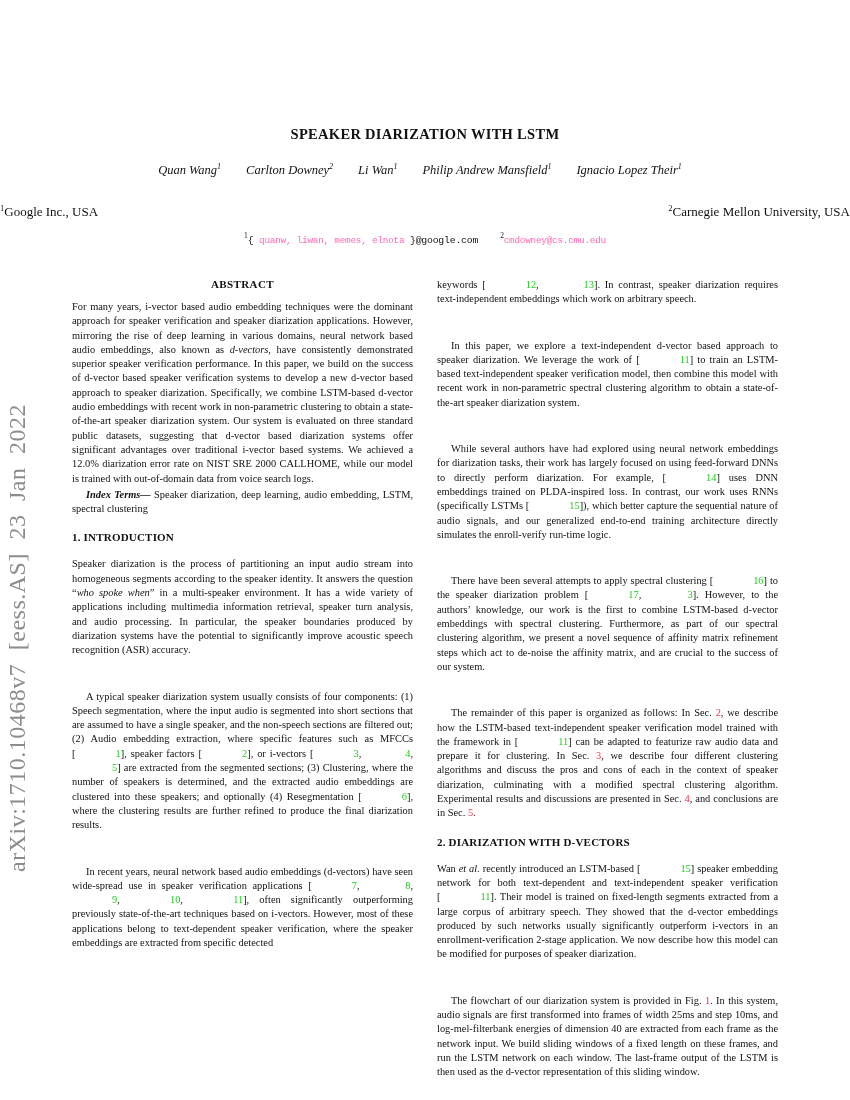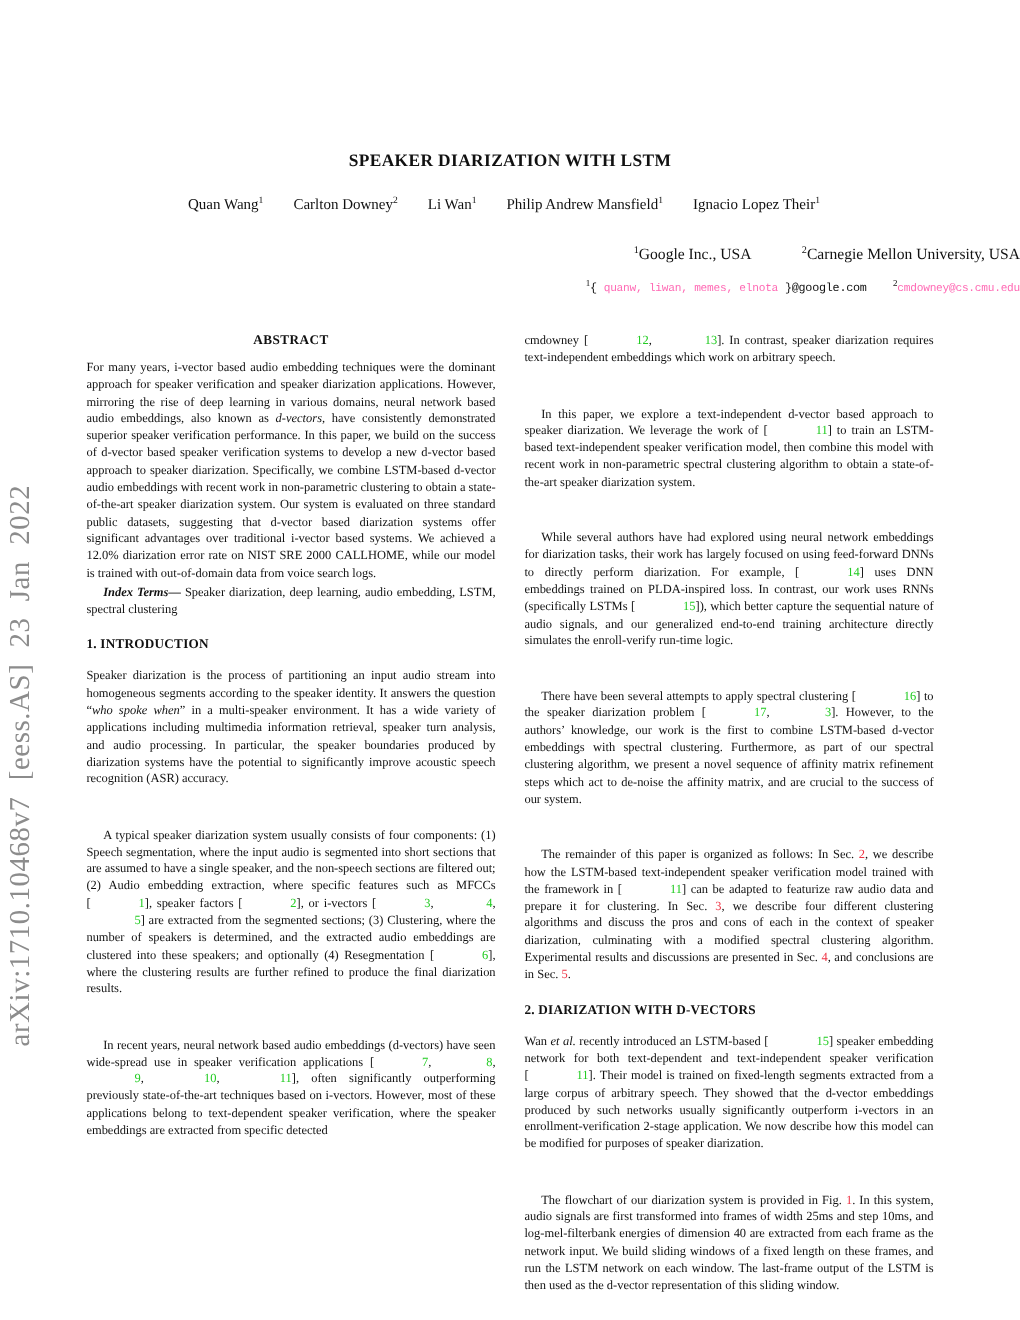--- a/index.html
+++ b/index.html
@@ -9,26 +9,26 @@
   
   .watermark{position:absolute;left:4px;top:266px;height:606px;
              writing-mode:vertical-rl;transform:rotate(180deg);
              font-size:24px;color:var(--wm,#8c8c8c);letter-spacing:0.5px;word-spacing:7px;
              font-family:"Liberation Serif", serif;white-space:nowrap;}
 
   
   .title{position:absolute;top:126px;left:0;right:0;text-align:center;
          font-size:14.5px;font-weight:bold;letter-spacing:0.3px;margin:0;}
   .authors{position:absolute;top:162px;left:0;right:10px;display:flex;justify-content:center;gap:25px;
-           font-size:12.5px;text-align:center;}
+           font-style:italic;font-size:12.5px;text-align:center;}
   .authors sup{font-size:8px;vertical-align:5px;}
-  .affils{position:absolute;top:203px;left:0;right:0;display:flex;justify-content:flex-end;gap:42px;
+  .affils{position:absolute;top:203px;left:0;right:0;display:flex;justify-content:space-between;gap:42px;
           font-size:13px;}
   .affils sup{font-size:8.5px;vertical-align:5px;}
-  .emails{position:absolute;top:231px;left:0;right:0;text-align:right;
+  .emails{position:absolute;top:231px;left:0;right:0;text-align:center;
           font-family:"Liberation Mono", monospace;font-size:9.8px;letter-spacing:-0.2px;}
 
   
   .col{position:absolute;top:278px;width:341px;font-size:10.4px;line-height:14.3px;
        text-align:justify;}
   .col-left{left:72px;}
   .col-right{left:437px;}
   .col p{margin:0;}
   .col p.indent{text-indent:14px;margin-top:32px;}
   .col p.idx{text-indent:14px;margin-top:2px;}
@@ -83,21 +83,21 @@
     <h2 class="abshead">ABSTRACT</h2>
     <p class="noindent"><span>For many years, i-vector based audio embedding techniques were the dominant approach for speaker verification and speaker diarization applications. However, mirroring the rise of deep learning in various domains, neural network based audio embeddings, also known as </span><span class="s-i">d-vectors</span><span>, have consistently demonstrated superior speaker verification performance. In this paper, we build on the success of d-vector based speaker verification systems to develop a new d-vector based approach to speaker diarization. Specifically, we combine LSTM-based d-vector audio embeddings with recent work in non-parametric clustering to obtain a state-of-the-art speaker diarization system. Our system is evaluated on three standard public datasets, suggesting that d-vector based diarization systems offer significant advantages over traditional i-vector based systems. We achieved a 12.0% diarization error rate on NIST SRE 2000 CALLHOME, while our model is trained with out-of-domain data from voice search logs.</span></p>
     <p class="idx"><span class="s-bi">Index Terms— </span><span>Speaker diarization, deep learning, audio embedding, LSTM, spectral clustering</span></p>
     <h2 class="sechead">1.  INTRODUCTION</h2>
     <p class="noindent"><span>Speaker diarization is the process of partitioning an input audio stream into homogeneous segments according to the speaker identity. It answers the question “</span><span class="s-i">who spoke when</span><span>” in a multi-speaker environment. It has a wide variety of applications including multimedia information retrieval, speaker turn analysis, and audio processing. In particular, the speaker boundaries produced by diarization systems have the potential to significantly improve acoustic speech recognition (ASR) accuracy.</span></p>
     <p class="indent"><span>A typical speaker diarization system usually consists of four components: (1) Speech segmentation, where the input audio is segmented into short sections that are assumed to have a single speaker, and the non-speech sections are filtered out; (2) Audio embedding extraction, where specific features such as MFCCs [</span><span class="s-c">1</span><span>], speaker factors [</span><span class="s-c">2</span><span>], or i-vectors [</span><span class="s-c">3</span><span>, </span><span class="s-c">4</span><span>, </span><span class="s-c">5</span><span>] are extracted from the segmented sections; (3) Clustering, where the number of speakers is determined, and the extracted audio embeddings are clustered into these speakers; and optionally (4) Resegmentation [</span><span class="s-c">6</span><span>], where the clustering results are further refined to produce the final diarization results.</span></p>
     <p class="indent"><span>In recent years, neural network based audio embeddings (d-vectors) have seen wide-spread use in speaker verification applications [</span><span class="s-c">7</span><span>, </span><span class="s-c">8</span><span>, </span><span class="s-c">9</span><span>, </span><span class="s-c">10</span><span>, </span><span class="s-c">11</span><span>], often significantly outperforming previously state-of-the-art techniques based on i-vectors. However, most of these applications belong to text-dependent speaker verification, where the speaker embeddings are extracted from specific detected</span></p>
   </div>
 
   <div class="col col-right">
-    <p class="noindent"><span>cmdowney [</span><span class="s-c">12</span><span>, </span><span class="s-c">13</span><span>]. In contrast, speaker diarization requires text-independent embeddings which work on arbitrary speech.</span></p>
+    <p class="noindent"><span>keywords [</span><span class="s-c">12</span><span>, </span><span class="s-c">13</span><span>]. In contrast, speaker diarization requires text-independent embeddings which work on arbitrary speech.</span></p>
     <p class="indent"><span>In this paper, we explore a text-independent d-vector based approach to speaker diarization. We leverage the work of [</span><span class="s-c">11</span><span>] to train an LSTM-based text-independent speaker verification model, then combine this model with recent work in non-parametric spectral clustering algorithm to obtain a state-of-the-art speaker diarization system.</span></p>
     <p class="indent"><span>While several authors have had explored using neural network embeddings for diarization tasks, their work has largely focused on using feed-forward DNNs to directly perform diarization. For example, [</span><span class="s-c">14</span><span>] uses DNN embeddings trained on PLDA-inspired loss. In contrast, our work uses RNNs (specifically LSTMs [</span><span class="s-c">15</span><span>]), which better capture the sequential nature of audio signals, and our generalized end-to-end training architecture directly simulates the enroll-verify run-time logic.</span></p>
     <p class="indent"><span>There have been several attempts to apply spectral clustering [</span><span class="s-c">16</span><span>] to the speaker diarization problem [</span><span class="s-c">17</span><span>, </span><span class="s-c">3</span><span>]. However, to the authors’ knowledge, our work is the first to combine LSTM-based d-vector embeddings with spectral clustering. Furthermore, as part of our spectral clustering algorithm, we present a novel sequence of affinity matrix refinement steps which act to de-noise the affinity matrix, and are crucial to the success of our system.</span></p>
     <p class="indent"><span>The remainder of this paper is organized as follows: In Sec. </span><span class="s-r">2</span><span>, we describe how the LSTM-based text-independent speaker verification model trained with the framework in [</span><span class="s-c">11</span><span>] can be adapted to featurize raw audio data and prepare it for clustering. In Sec. </span><span class="s-r">3</span><span>, we describe four different clustering algorithms and discuss the pros and cons of each in the context of speaker diarization, culminating with a modified spectral clustering algorithm. Experimental results and discussions are presented in Sec. </span><span class="s-r">4</span><span>, and conclusions are in Sec. </span><span class="s-r">5</span><span>.</span></p>
     <h2 class="sechead">2.  DIARIZATION WITH D-VECTORS</h2>
     <p class="noindent"><span>Wan </span><span class="s-i">et al.</span><span> recently introduced an LSTM-based [</span><span class="s-c">15</span><span>] speaker embedding network for both text-dependent and text-independent speaker verification [</span><span class="s-c">11</span><span>]. Their model is trained on fixed-length segments extracted from a large corpus of arbitrary speech. They showed that the d-vector embeddings produced by such networks usually significantly outperform i-vectors in an enrollment-verification 2-stage application. We now describe how this model can be modified for purposes of speaker diarization.</span></p>
     <p class="indent"><span>The flowchart of our diarization system is provided in Fig. </span><span class="s-r">1</span><span>. In this system, audio signals are first transformed into frames of width 25ms and step 10ms, and log-mel-filterbank energies of dimension 40 are extracted from each frame as the network input. We build sliding windows of a fixed length on these frames, and run the LSTM network on each window. The last-frame output of the LSTM is then used as the d-vector representation of this sliding window.</span></p>
   </div>
 
 

